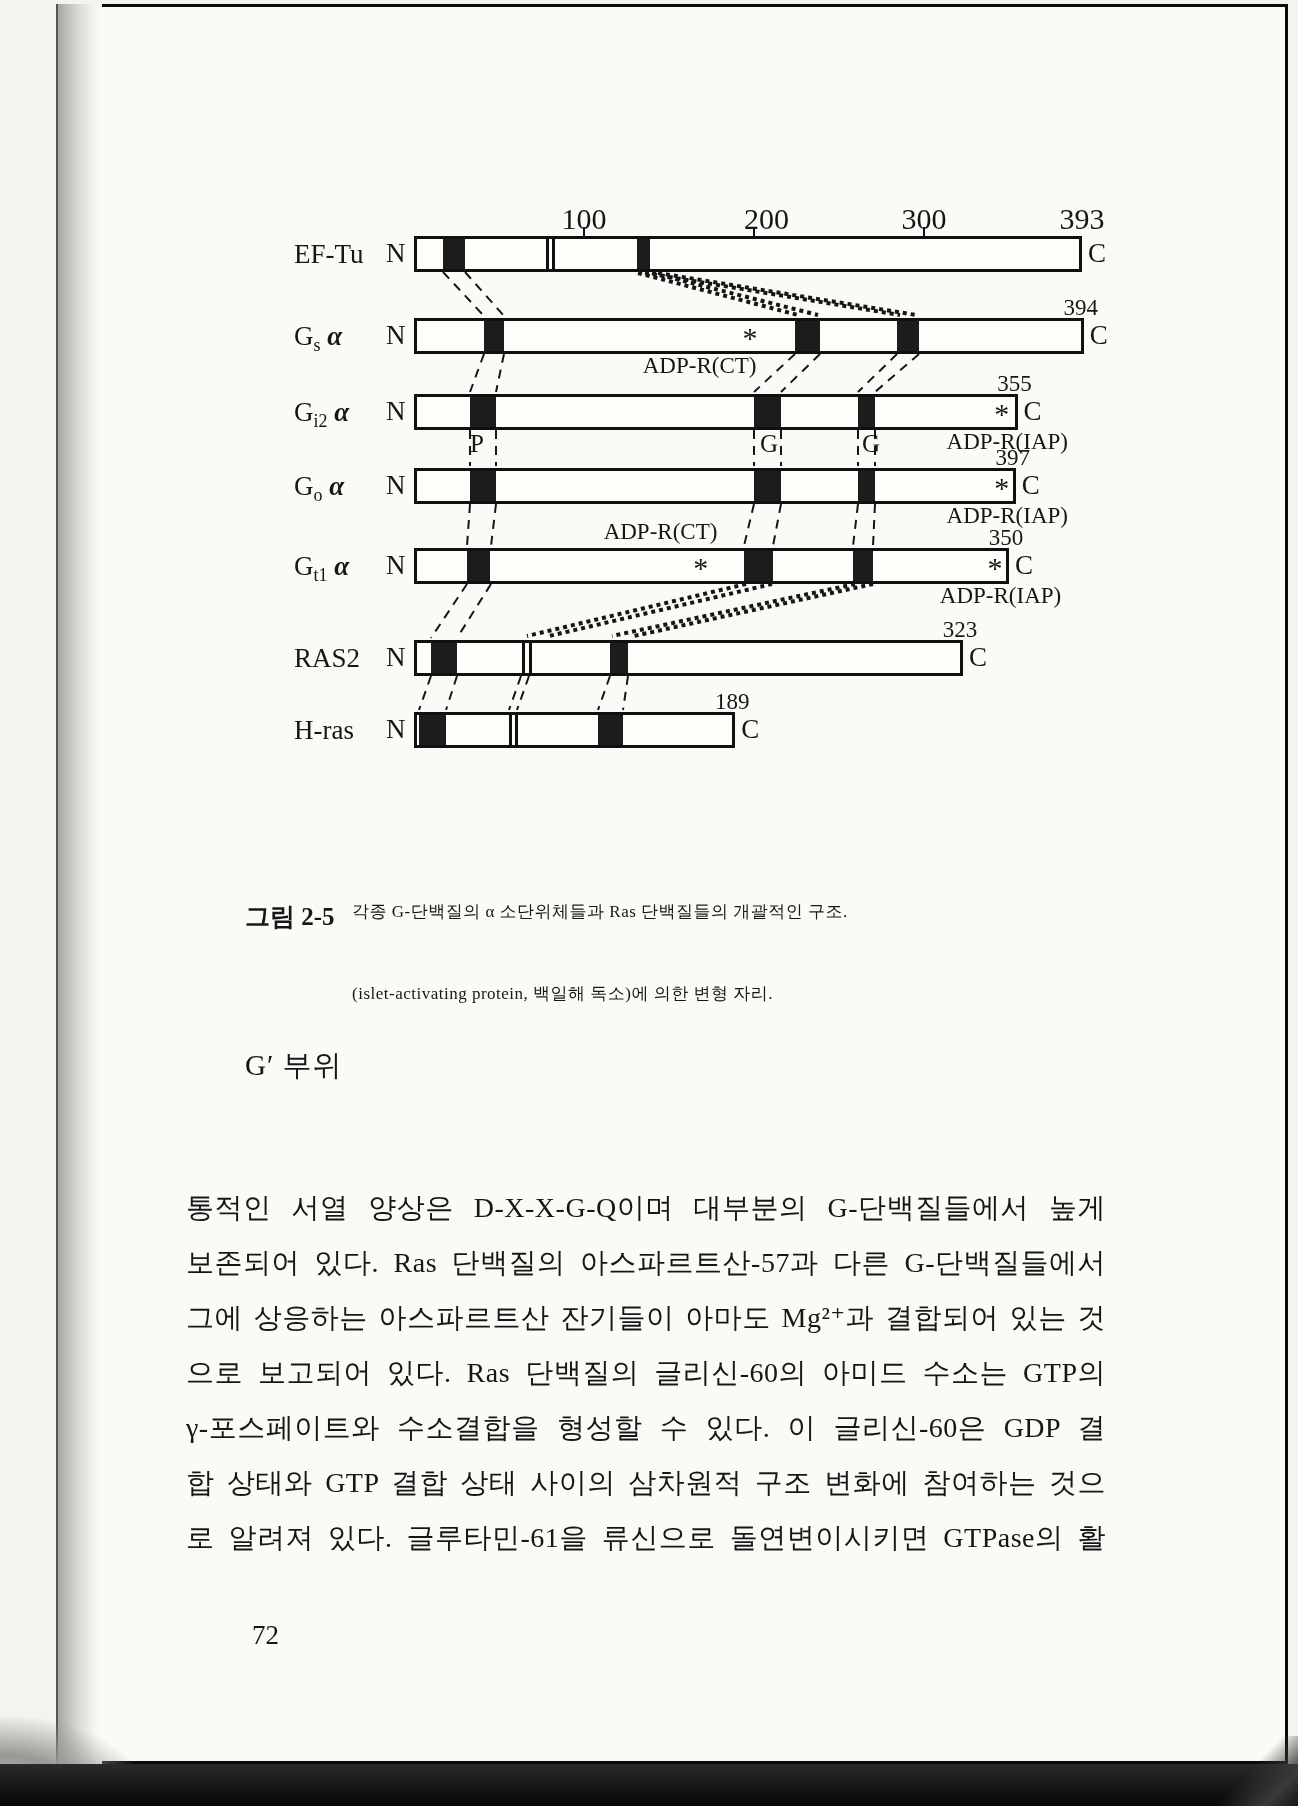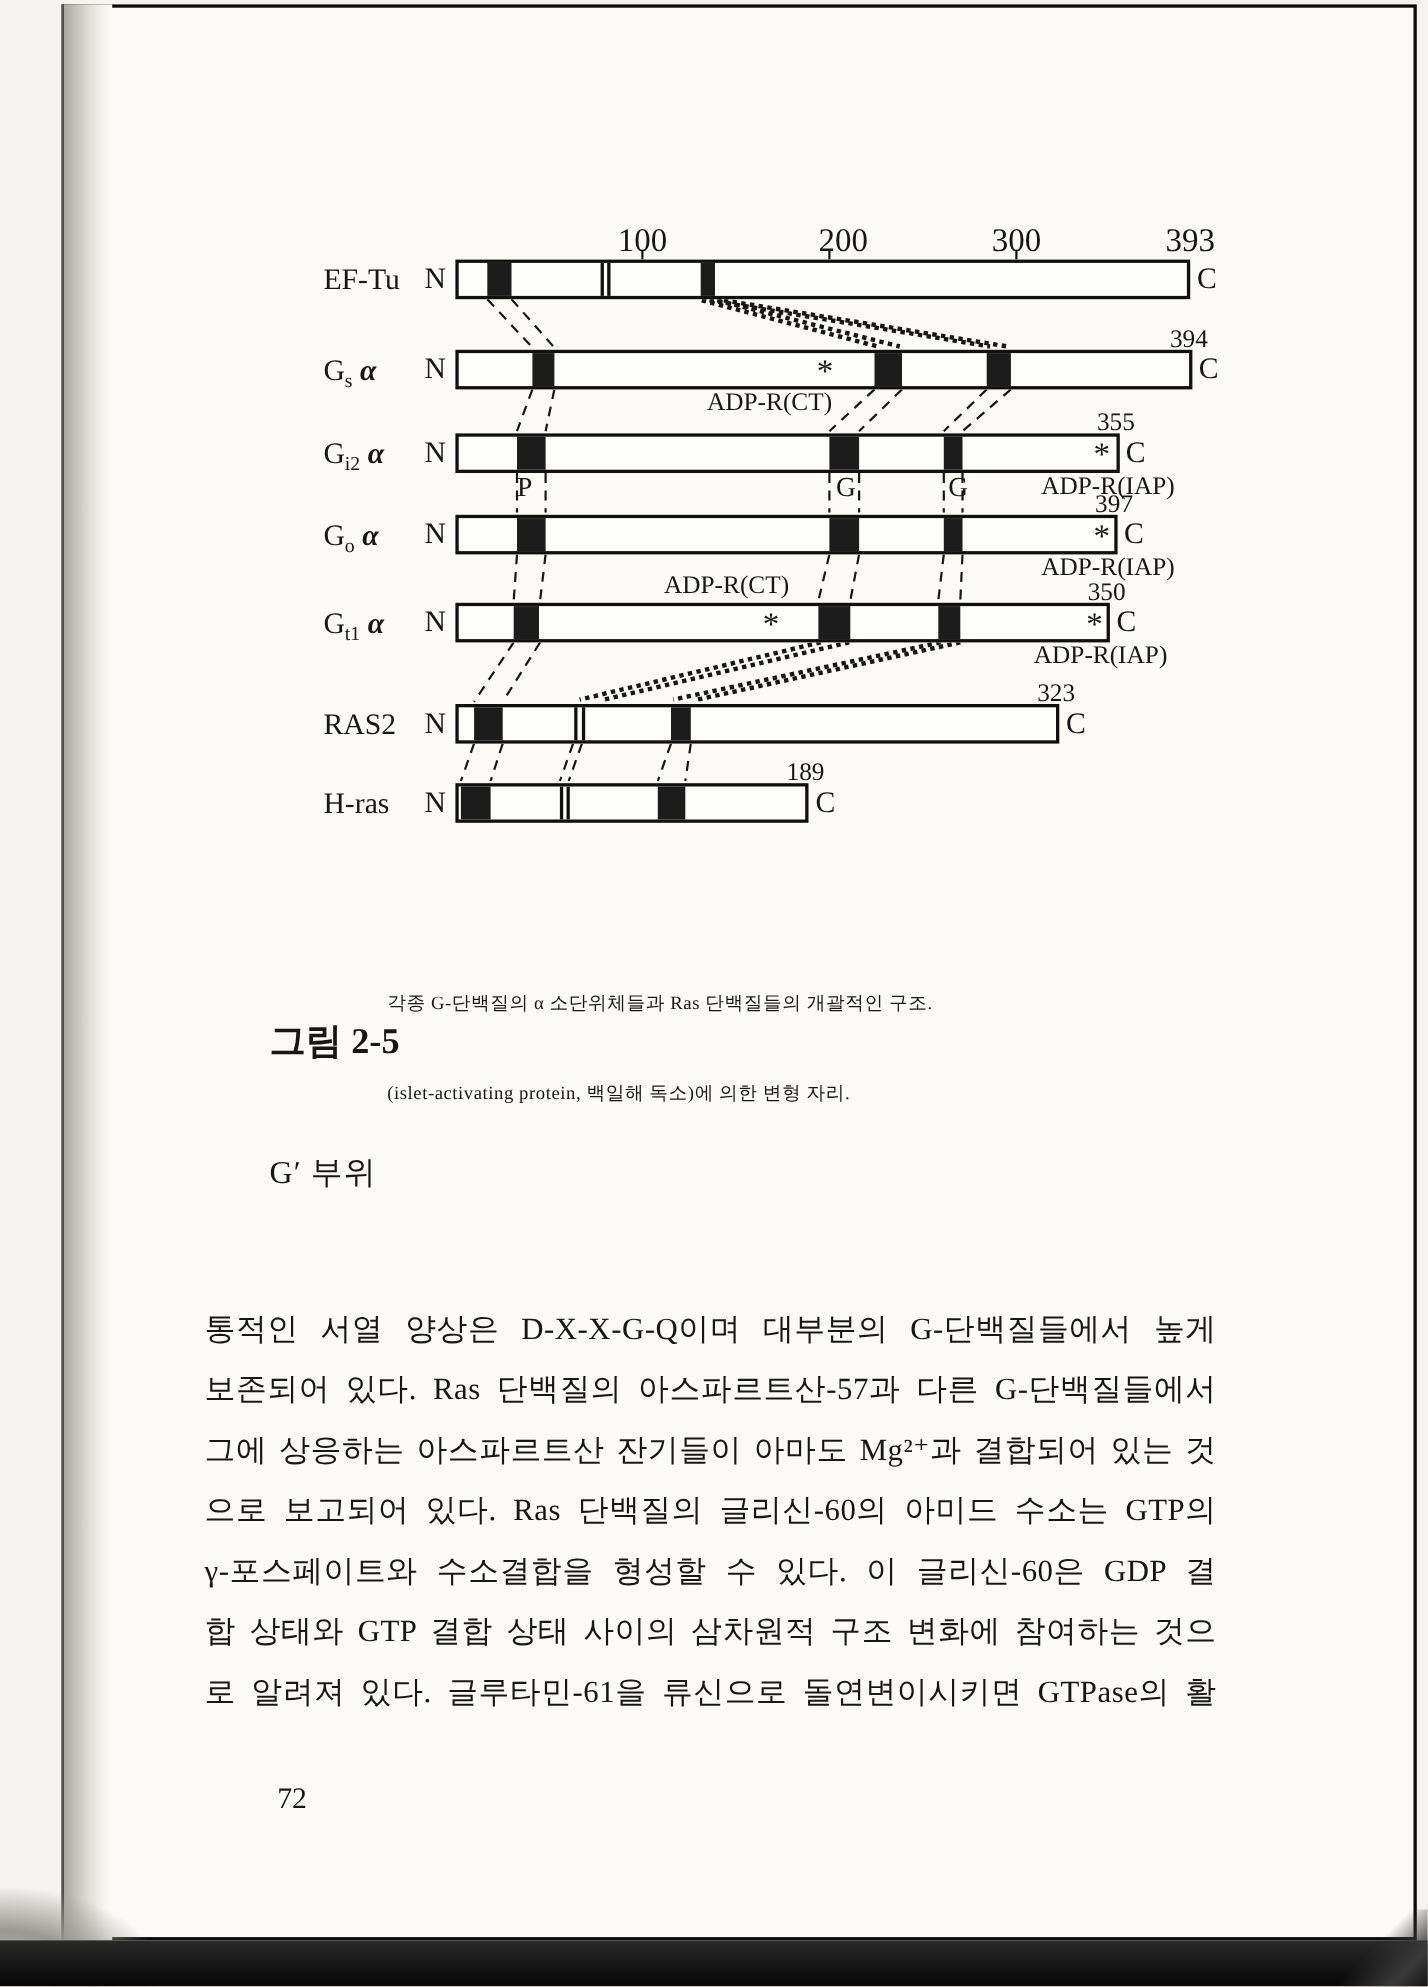--- a/index.html
+++ b/index.html
@@ -43,21 +43,21 @@
   .rowlabel{position:absolute;font-size:27px;white-space:nowrap;}
   .rowlabel sub{font-size:18px;}
   .rowlabel .alpha{font-style:italic;font-weight:bold;}
   .ncap,.ccap{position:absolute;font-size:27px;}
   .num{position:absolute;font-size:23px;width:90px;text-align:center;}
   .scalelabel{position:absolute;top:202px;font-size:30px;width:70px;text-align:center;}
   .anno{position:absolute;font-size:23px;width:180px;text-align:center;white-space:nowrap;line-height:21px;}
   .region{position:absolute;font-size:25px;}
   .star{position:absolute;font-size:30px;line-height:26px;}
   
-  .caption-tag{position:absolute;left:245px;top:900px;font-size:33px;font-weight:bold;white-space:nowrap;margin-top:24px;}
+  .caption-tag{position:absolute;left:245px;top:900px;font-size:25px;font-weight:bold;white-space:nowrap;}
   .caption-line{position:absolute;left:352px;font-size:17px;white-space:nowrap;letter-spacing:0.5px;}
   .heading{position:absolute;left:245px;top:1046px;font-size:29px;letter-spacing:1px;}
   .body-line{
     position:absolute;left:186px;width:920px;font-size:28px;white-space:nowrap;
     letter-spacing:0.5px;text-align:justify;text-align-last:justify;
   }
   .body-line.indent{padding-left:54px;width:866px;}
   .page-number{position:absolute;left:252px;top:1620px;font-size:27px;}
 </style>
 </head>

